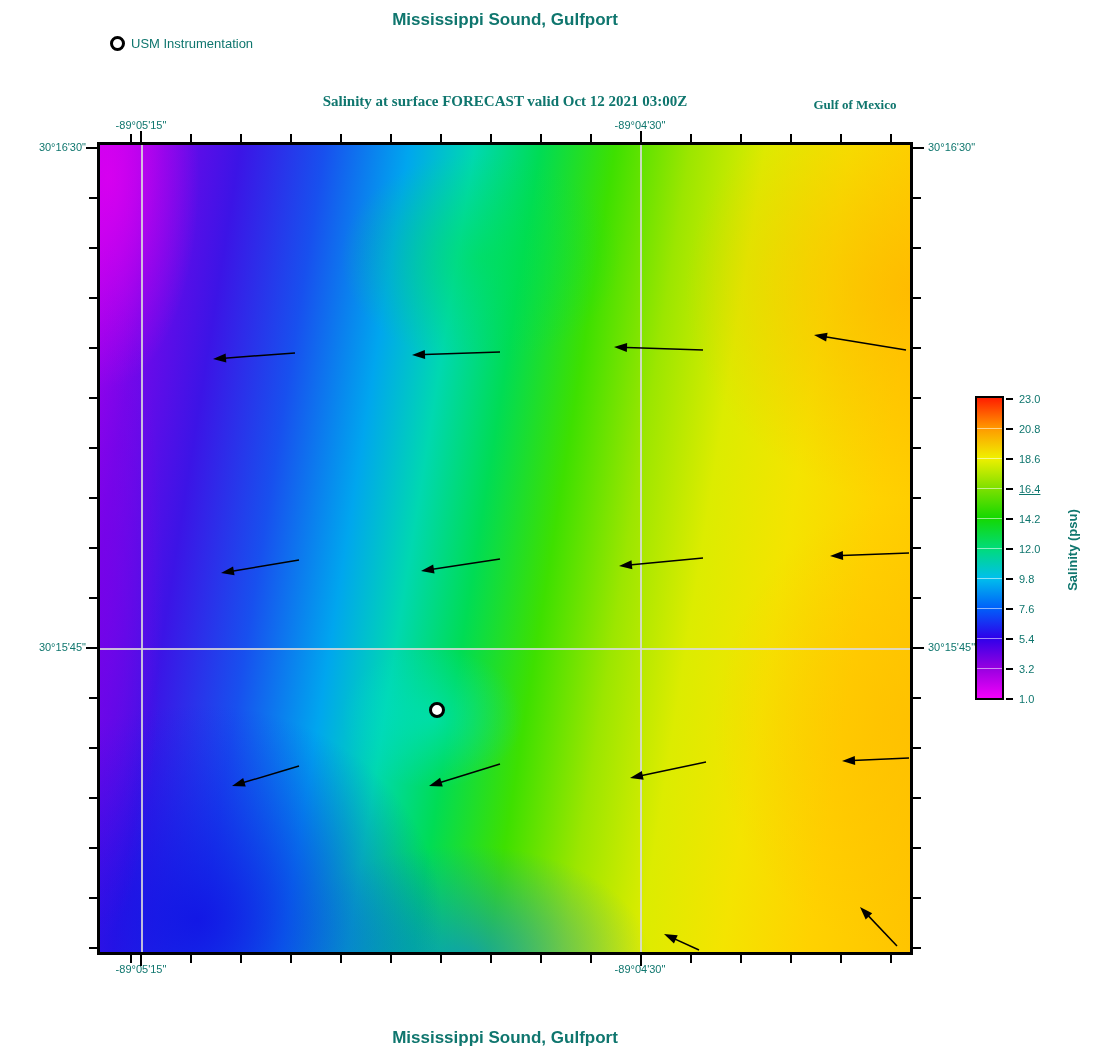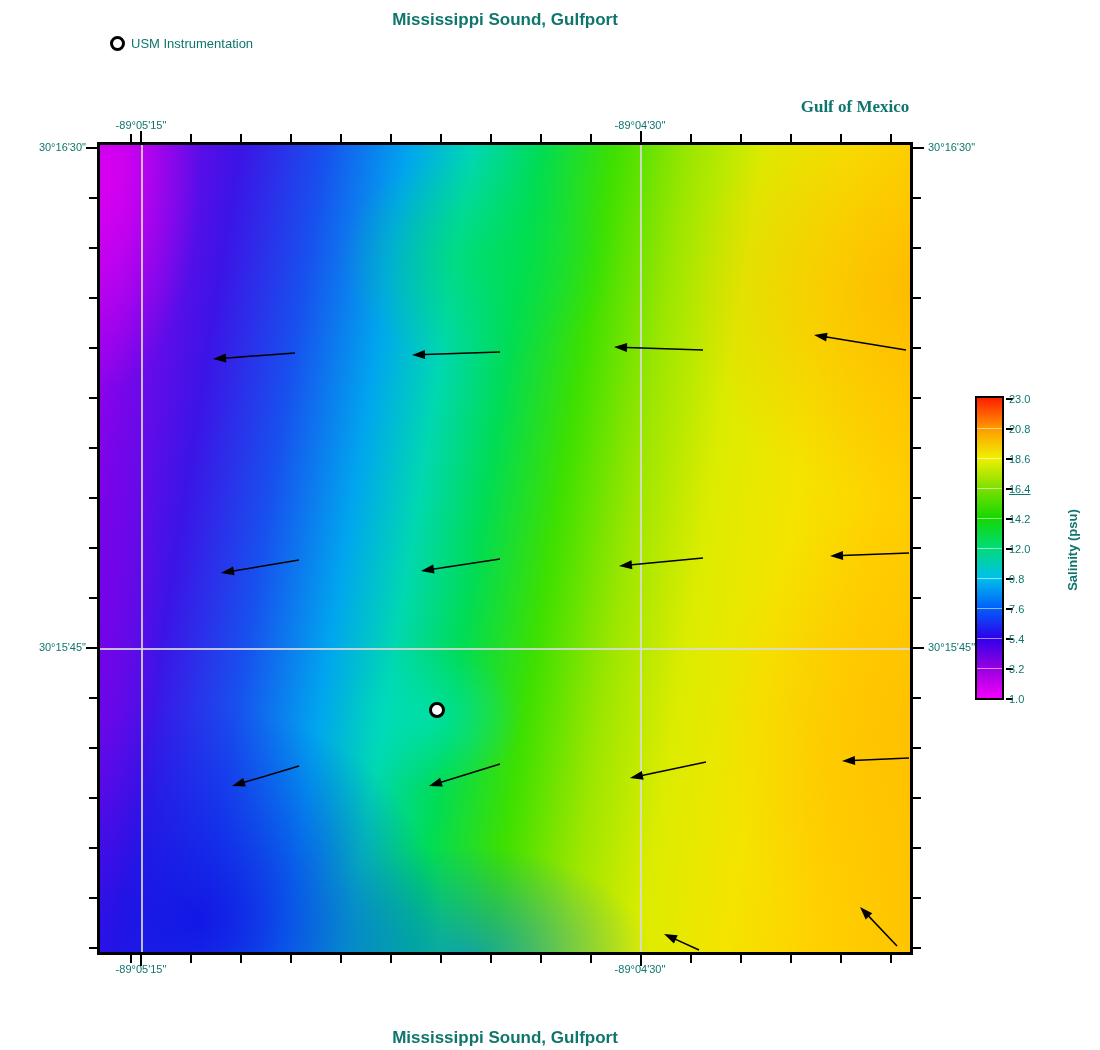--- a/index.html
+++ b/index.html
@@ -5,21 +5,21 @@
   html,body{margin:0;padding:0;background:#fff;}
   .canvas{position:relative;width:1100px;height:1050px;background:#fff;overflow:hidden;
           font-family:"Liberation Sans",sans-serif;color:#0f766e;}
   .abs{position:absolute;}
 
   
   .top-title{left:97px;top:10px;width:816px;text-align:center;font-size:17px;font-weight:bold;}
   .bottom-title{left:97px;top:1028px;width:816px;text-align:center;font-size:17px;font-weight:bold;}
   .subtitle{left:97px;top:93px;width:816px;text-align:center;font-size:15px;font-weight:bold;
             font-family:"Liberation Serif",serif;}
-  .gulf-label{left:790px;top:97px;width:130px;text-align:center;font-size:17px;font-weight:bold;
+  .gulf-label{left:790px;top:97px;width:130px;text-align:center;font-size:13px;font-weight:bold;
               font-family:"Liberation Serif",serif;}
 
   
   .usm-legend{left:110px;top:36px;display:flex;align-items:center;}
   .usm-circle{width:9px;height:9px;border:3px solid #000;border-radius:50%;background:#fff;}
   .usm-label{margin-left:6px;font-size:13px;}
 
   
   .vel-box{left:580px;top:40px;width:314px;height:34px;border:2px solid #000;background:#fff;}
   .vel-row{position:absolute;left:4px;right:6px;height:11px;}
@@ -66,37 +66,38 @@
   .axlab.ctr{width:120px;text-align:center;}
   .axlab.rt{width:86px;text-align:right;}
 
   
   .cbar-wrap{left:975px;top:396px;width:125px;height:308px;}
   .cbar-bar{position:absolute;left:0;top:0;width:25px;height:300px;border:2px solid #000;
     background:linear-gradient(to bottom,#ff1e00 0%,#ff9800 10%,#f0f000 20%,#7fe000 30%,#14d800 40%,
                #00dc78 50%,#00c0ec 60%,#0060fa 70%,#2e00ea 80%,#9600e0 90%,#f200fa 100%);}
   .cbar-innerline{position:absolute;left:0;right:0;height:1px;background:rgba(255,255,255,0.55);}
   .cbar-tickmark{position:absolute;left:31px;width:7px;height:2px;background:#000;}
-  .cbar-num{position:absolute;left:34px;font-size:11px;line-height:14px;}
+  .cbar-num{position:absolute;left:44px;font-size:11px;line-height:14px;}
   .cbar-title{position:absolute;left:90px;top:50%;transform:translateY(-50%) rotate(180deg);
     writing-mode:vertical-rl;font-size:13px;font-weight:bold;}
 </style>
 </head>
 <body>
 
 <div class="canvas">
 
   <div class="abs top-title">Mississippi Sound, Gulfport</div>
 
   <div class="abs usm-legend">
     <span class="usm-circle"></span>
     <span class="usm-label">USM Instrumentation</span>
   </div>
 
 
+  <div class="abs subtitle">Salinity at surface FORECAST valid Oct 12 2021 03:00Z</div>
   <div class="abs gulf-label">Gulf of Mexico</div>
 
   <div class="abs axlab ctr" style="left:81px;top:119px">-89°05'15"</div>
   <div class="abs axlab ctr" style="left:580px;top:119px">-89°04'30"</div>
   <div class="abs axlab ctr" style="left:81px;top:963px">-89°05'15"</div>
   <div class="abs axlab ctr" style="left:580px;top:963px">-89°04'30"</div>
   <div class="abs axlab rt" style="left:0;top:141px">30°16'30"</div>
   <div class="abs axlab rt" style="left:0;top:641px">30°15'45"</div>
   <div class="abs axlab" style="left:928px;top:141px">30°16'30"</div>
   <div class="abs axlab" style="left:928px;top:641px">30°15'45"</div>

